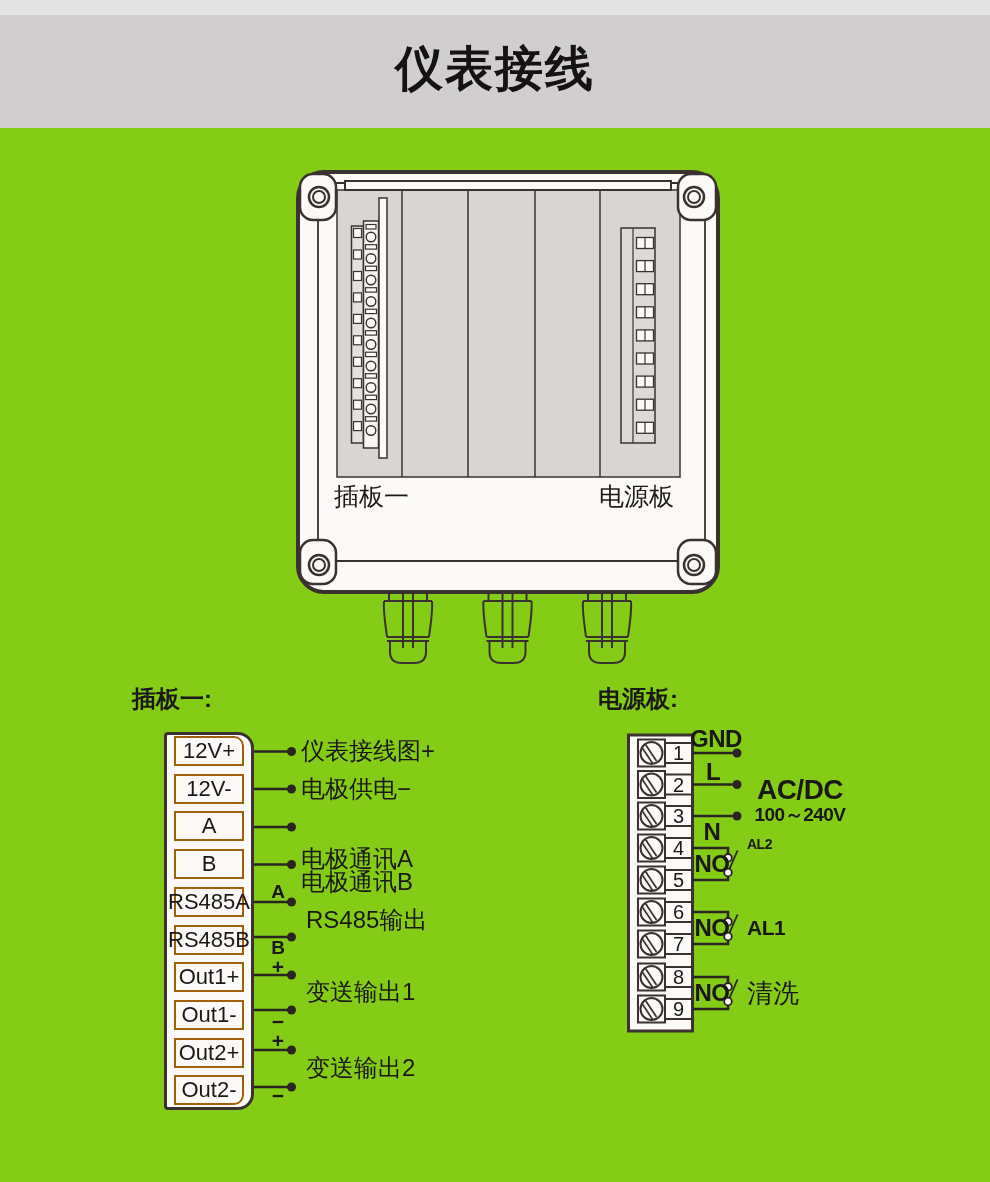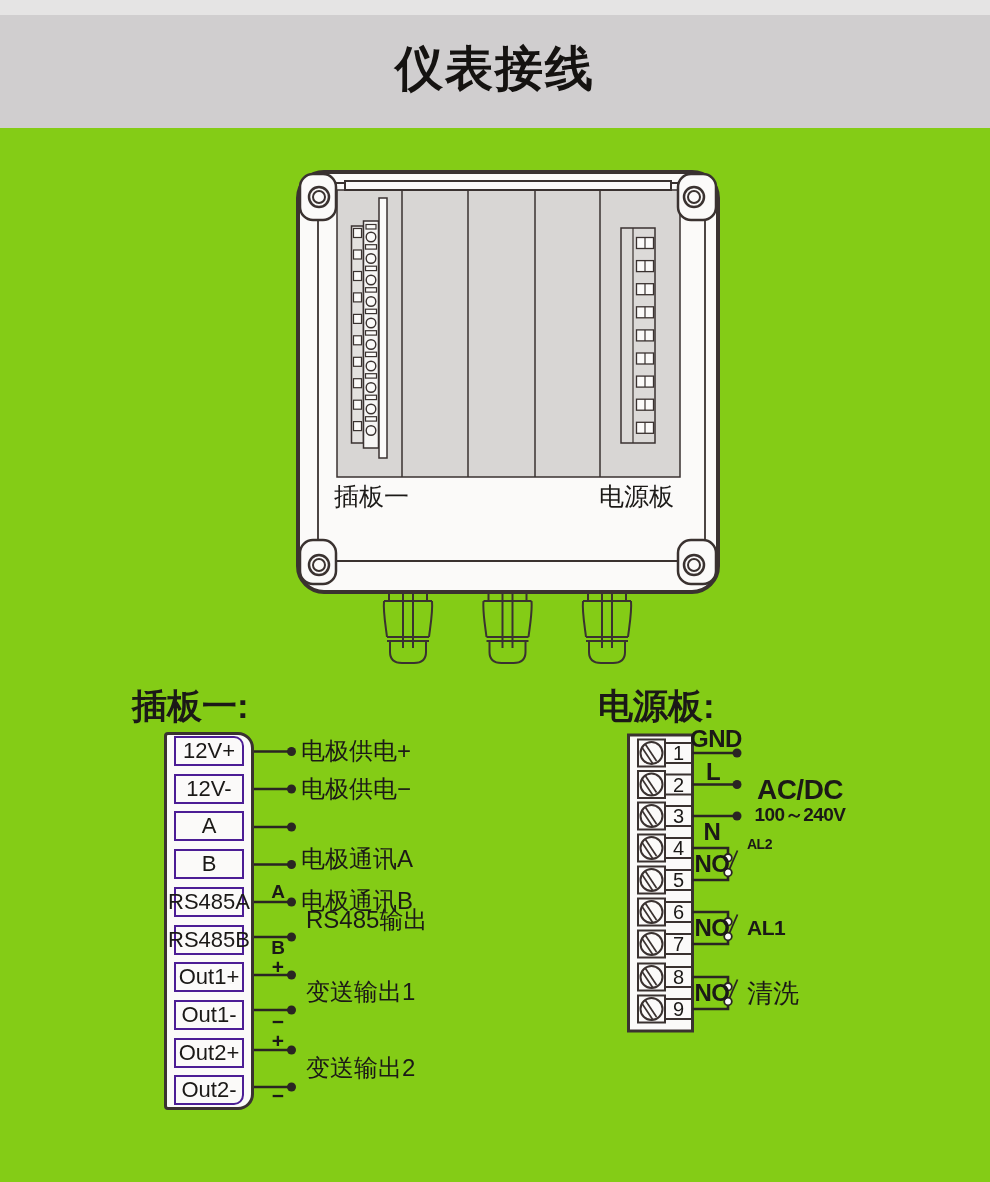--- a/index.html
+++ b/index.html
@@ -4,28 +4,28 @@
 <style>
   html,body{margin:0;padding:0;}
   .page{position:relative;width:990px;height:1182px;background:#84cc16;overflow:hidden;
         font-family:"Liberation Sans","DejaVu Sans",sans-serif;color:#1b1917;}
   .abs{position:absolute;}
   .top-strip{left:0;top:0;width:990px;height:15px;background:#e5e4e4;}
   .band{left:0;top:15px;width:990px;height:113px;background:#d0cecf;text-align:center;}
   .title{margin:0;padding-top:22px;font-size:48px;font-weight:700;color:#151311;letter-spacing:2px;}
   .subtitle{margin:0;margin-top:3px;font-size:21px;font-weight:400;color:#3c3a38;}
   .caption{left:50px;top:170px;font-size:26px;font-weight:600;}
-  .h2{font-size:35px;font-weight:600;white-space:nowrap;}
+  .h2{font-size:24px;font-weight:600;white-space:nowrap;}
   .lbl{position:absolute;white-space:nowrap;}
   .lv{transform:translateY(-50%);}
   .ctr{position:absolute;transform:translate(-50%,-50%);white-space:nowrap;}
   .wire-label{font-size:24px;font-weight:500;}
   .tech{font-weight:600;letter-spacing:-0.5px;font-size:24px;}
   .box{position:absolute;box-sizing:border-box;border:3px solid #3a3230;background:#fbfaf9;}
-  .cell{position:absolute;box-sizing:border-box;border:2px solid #4c1d95;background:#fbfaf9;
+  .cell{position:absolute;box-sizing:border-box;border:2px solid #a16207;background:#fbfaf9;
         width:70px;height:30px;left:174px;display:flex;align-items:center;justify-content:center;
         font-size:22px;font-weight:500;color:#1b1917;}
   svg{position:absolute;overflow:visible;}
   svg text{font-family:"Liberation Sans","DejaVu Sans",sans-serif;fill:#1b1917;}
 </style>
 </head>
 <body>
 
 <div class="page">
 
@@ -212,24 +212,24 @@
         <circle cx="37.5" cy="245" r="4.5" stroke="none"></circle>
       <line x1="0" y1="280" x2="34" y2="280"></line>
         <circle cx="37.5" cy="280" r="4.5" stroke="none"></circle>
       <line x1="0" y1="320" x2="34" y2="320"></line>
         <circle cx="37.5" cy="320" r="4.5" stroke="none"></circle>
       <line x1="0" y1="357" x2="34" y2="357"></line>
         <circle cx="37.5" cy="357" r="4.5" stroke="none"></circle>
     </g>
   </svg>
 
-  <div class="lbl lv wire-label" style="left:301px;top:751px">电极供电+</div>
+  <div class="lbl lv wire-label" style="left:301px;top:751px">仪表接线图+</div>
   <div class="lbl lv wire-label" style="left:301px;top:789px">电极供电−</div>
   <div class="lbl lv wire-label" style="left:301px;top:859px">电极通讯A</div>
-  <div class="lbl lv wire-label" style="left:301px;top:901px">电极通讯B</div>
+  <div class="lbl lv wire-label" style="left:301px;top:882px">电极通讯B</div>
 
   <div class="ctr" style="left:278px;top:892px;font-size:19px;font-weight:600">A</div>
   <div class="ctr" style="left:278px;top:948px;font-size:19px;font-weight:600">B</div>
   <div class="lbl lv wire-label" style="left:306px;top:920px">RS485输出</div>
 
   <div class="ctr" style="left:278px;top:967px;font-size:21px;font-weight:600">+</div>
   <div class="ctr" style="left:278px;top:1022px;font-size:21px;font-weight:600">−</div>
   <div class="lbl lv wire-label" style="left:306px;top:992px">变送输出1</div>
 
   <div class="ctr" style="left:278px;top:1041px;font-size:21px;font-weight:600">+</div>

